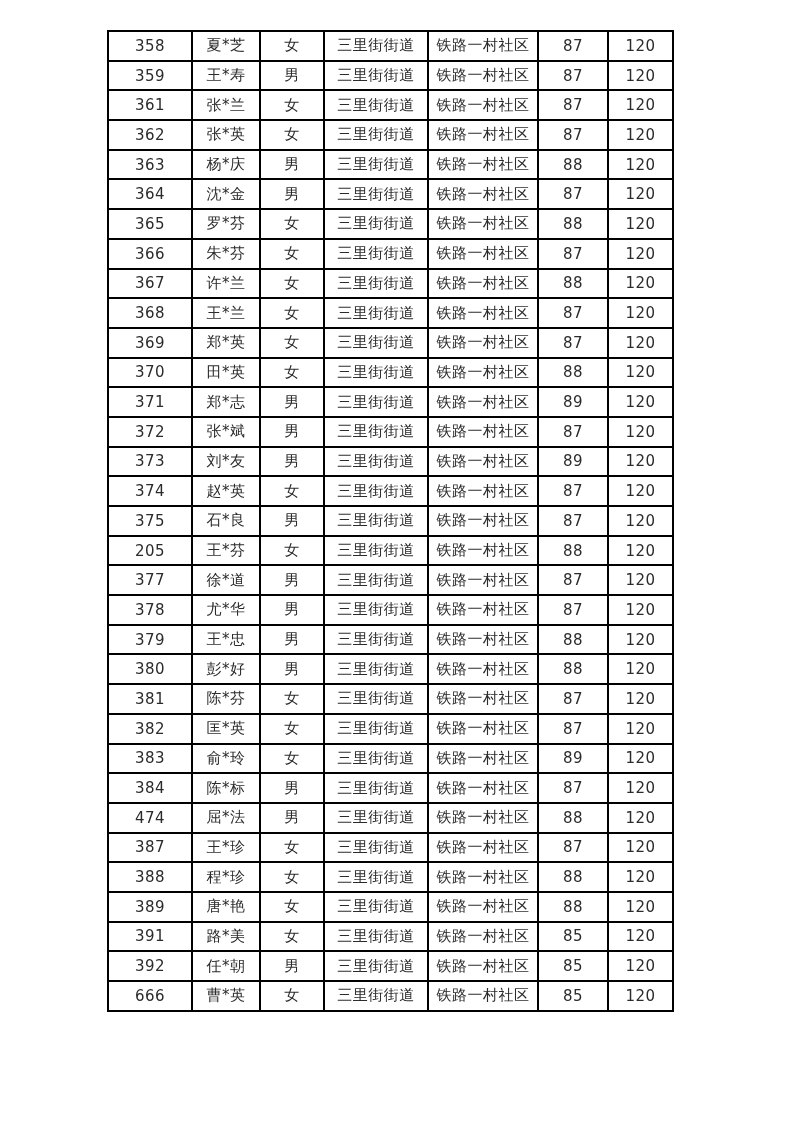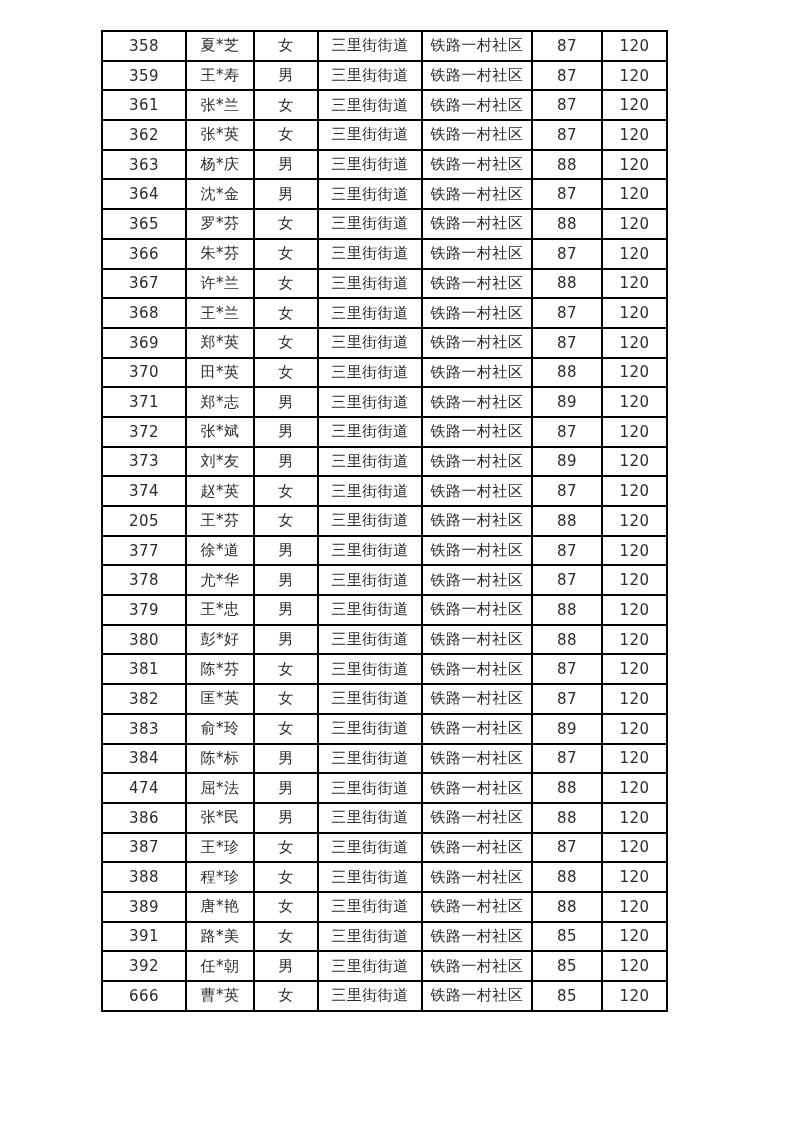--- a/index.html
+++ b/index.html
@@ -15,21 +15,21 @@
   .page {
     position: relative;
     width: 793px;
     height: 1122px;
     background: var(--page_bg);
     margin: 0 auto;
     overflow: hidden;
   }
   table.roster {
     position: absolute;
-    left: 101px;
+    left: 107px;
     top: 30px;
     width: 565px;
     table-layout: fixed;
     border-collapse: collapse;
   }
   table.roster td {
     border: 2px solid var(--border_color);
     height: 29.7px;
     text-align: center;
     vertical-align: middle;
@@ -210,20 +210,29 @@
   <tr>
     <td class="col-no">374</td>
     <td class="col-name">赵*英</td>
     <td class="col-gender">女</td>
     <td class="col-street">三里街街道</td>
     <td class="col-community">铁路一村社区</td>
     <td class="col-age">87</td>
     <td class="col-amount">120</td>
   </tr>
 
+  <tr>
+    <td class="col-no">375</td>
+    <td class="col-name">石*良</td>
+    <td class="col-gender">男</td>
+    <td class="col-street">三里街街道</td>
+    <td class="col-community">铁路一村社区</td>
+    <td class="col-age">87</td>
+    <td class="col-amount">120</td>
+  </tr>
 
   <tr>
     <td class="col-no">205</td>
     <td class="col-name">王*芬</td>
     <td class="col-gender">女</td>
     <td class="col-street">三里街街道</td>
     <td class="col-community">铁路一村社区</td>
     <td class="col-age">88</td>
     <td class="col-amount">120</td>
   </tr>
@@ -311,29 +320,20 @@
   <tr>
     <td class="col-no">474</td>
     <td class="col-name">屈*法</td>
     <td class="col-gender">男</td>
     <td class="col-street">三里街街道</td>
     <td class="col-community">铁路一村社区</td>
     <td class="col-age">88</td>
     <td class="col-amount">120</td>
   </tr>
 
-  <tr>
-    <td class="col-no">386</td>
-    <td class="col-name">张*民</td>
-    <td class="col-gender">男</td>
-    <td class="col-street">三里街街道</td>
-    <td class="col-community">铁路一村社区</td>
-    <td class="col-age">88</td>
-    <td class="col-amount">120</td>
-  </tr>
 
   <tr>
     <td class="col-no">387</td>
     <td class="col-name">王*珍</td>
     <td class="col-gender">女</td>
     <td class="col-street">三里街街道</td>
     <td class="col-community">铁路一村社区</td>
     <td class="col-age">87</td>
     <td class="col-amount">120</td>
   </tr>

